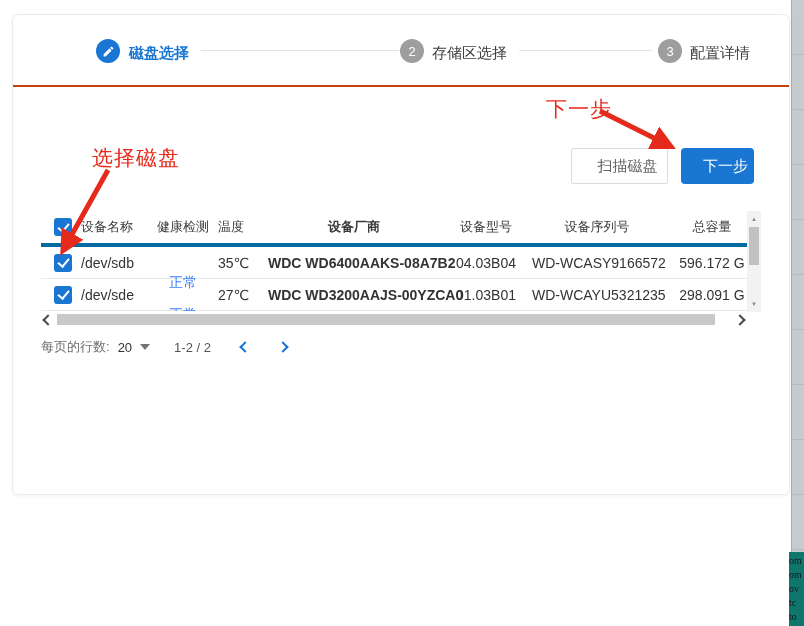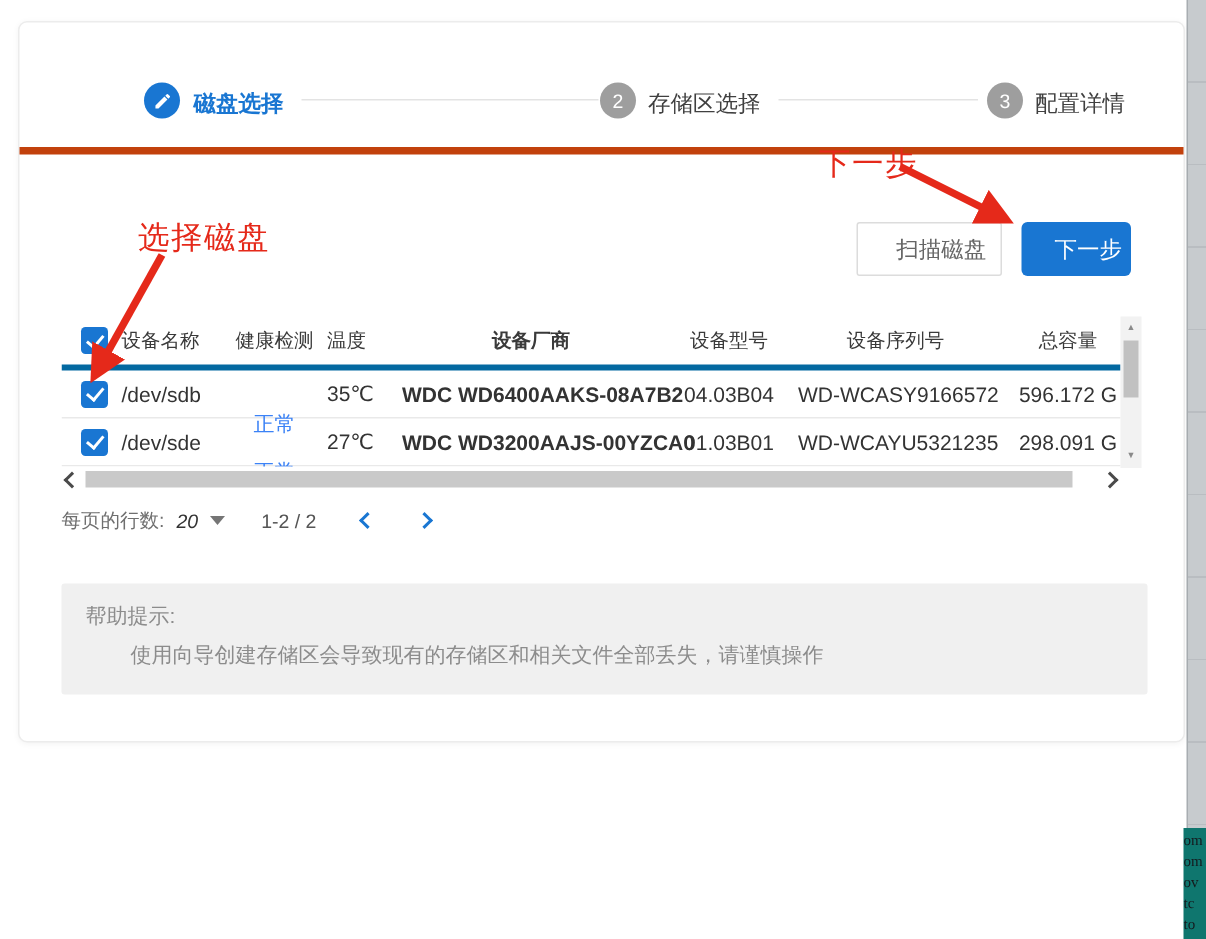--- a/index.html
+++ b/index.html
@@ -13,22 +13,22 @@
     border-left:1px solid #a8adb1; }
   .bg-fragment { left:789px; top:552px; width:15px; height:74px; background:#0f766e;
     font-family:"Liberation Serif","DejaVu Serif",serif; font-size:10px; line-height:14px;
     color:#15181c; overflow:hidden; white-space:nowrap; padding-top:2px; }
 
   
   .card { left:12px; top:14px; width:778px; height:481px; background:#fff;
     border:1px solid #ececec; border-radius:6px; box-shadow:0 1px 4px rgba(0,0,0,.05); }
 
   
-  .stepper { position:absolute; left:0; top:16px; width:100%; height:72px;
-    border-bottom:5px solid #c2410c; }
+  .stepper { position:absolute; left:0; top:0; width:100%; height:72px;
+    border-bottom:2px solid #c2410c; }
   .step-circle { position:absolute; width:24px; height:24px; border-radius:50%;
     display:flex; align-items:center; justify-content:center; top:24px;
     color:#fff; font-size:13px; }
   .step-circle.active { background:#1976d2; }
   .step-circle.idle { background:#9e9e9e; }
   .step-label { position:absolute; top:29px; font-size:15px; font-weight:500; color:#404040; }
   .step-label.active { color:#1976d2; font-weight:600; }
   .connector { position:absolute; top:35px; height:1px; background:#e3e3e3; }
 
   
@@ -80,21 +80,21 @@
 
   .chev { display:inline-block; width:8px; height:8px; border-left:2px solid #4a4a4a;
     border-bottom:2px solid #4a4a4a; }
   .chev.left { transform:rotate(45deg); }
   .chev.right { transform:rotate(-135deg); }
   .chev.blue { border-color:#1976d2; width:8px; height:8px; }
 
   
   .pager { left:28px; top:320px; width:706px; height:24px; display:flex;
     align-items:center; font-size:13px; color:#6f6f6f; }
-  .pager .rpp-val { color:#333; margin-left:8px;font-style:italic; }
+  .pager .rpp-val { color:#333; margin-left:8px; }
   .caret { width:0; height:0; border-left:5px solid transparent;
     border-right:5px solid transparent; border-top:6px solid #757575;
     margin-left:8px; cursor:pointer; }
   .pager .range { color:#555; margin-left:24px; }
   .pg-btn { margin-left:30px; cursor:pointer; display:flex; align-items:center; }
 
   
   .helpbox { left:28px; top:374px; width:724px; height:74px; background:#f0f0f0;
     border-radius:2px; color:#8c8c8c; font-size:14px; }
   .help-title { position:absolute; left:16px; top:13px; }
@@ -210,24 +210,20 @@
     <span class="caret"></span>
     <span class="range">1-2 / 2</span>
     <span class="pg-btn">
         <span class="chev left blue"></span>
       </span>
     <span class="pg-btn">
         <span class="chev right blue"></span>
       </span>
   </div>
 
-  <div class="abs helpbox">
-    <div class="help-title">帮助提示:</div>
-    <div class="help-body">使用向导创建存储区会导致现有的存储区和相关文件全部丢失，请谨慎操作</div>
-  </div>
 </div>
 
 <div class="abs anno" style="left:546px;top:95px">下一步</div>
 <div class="abs anno" style="left:92px;top:144px">选择磁盘</div>
 
 <svg class="abs anno-svg">
   <defs>
     <marker id="ah" markerWidth="5" markerHeight="5" refX="1" refY="2.5" orient="auto">
       <path d="M0,0 L5,2.5 L0,5 z" fill="#e5291a"></path>
     </marker>

